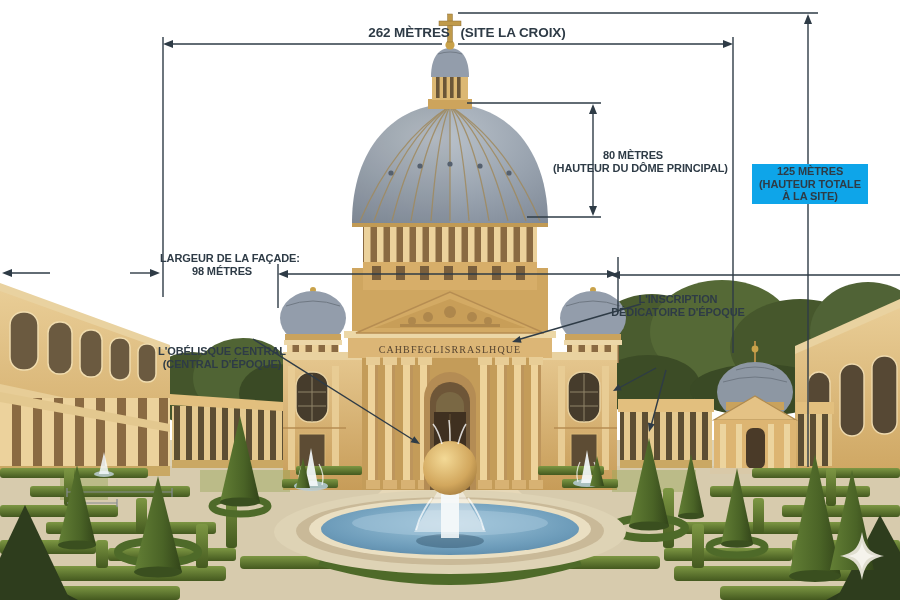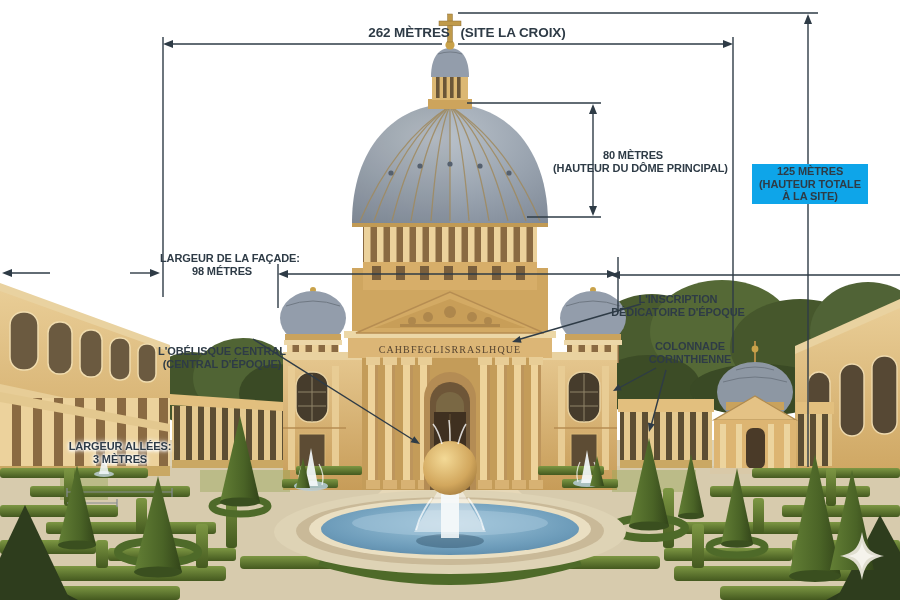--- a/index.html
+++ b/index.html
@@ -512,23 +512,15 @@
   <div class="lbl sz11" style="left:150px;top:311px;width:144px;margin-top:34px;">
     <span class="l1">L'OBÉLISQUE CENTRAL</span>
     <span class="l2">(CENTRAL D'ÉPOQUE)</span>
   </div>
 
   <div class="lbl sz11" style="left:606px;top:293px;width:144px;">
     <span class="l1">L'INSCRIPTION</span>
     <span class="l2">DÉDICATOIRE D'ÉPOQUE</span>
   </div>
 
-  <div class="lbl sz11" style="left:630px;top:340px;width:120px;">
-    <span class="l1">COLONNADE</span>
-    <span class="l2">CORINTHIENNE</span>
-  </div>
-
-  <div class="lbl sz11 halo" style="left:58px;top:440px;width:124px;">
-    <span class="l1">LARGEUR ALLÉES:</span>
-    <span class="l2">3 MÈTRES</span>
-  </div>
+
 
 </div>
 
 </body></html>

